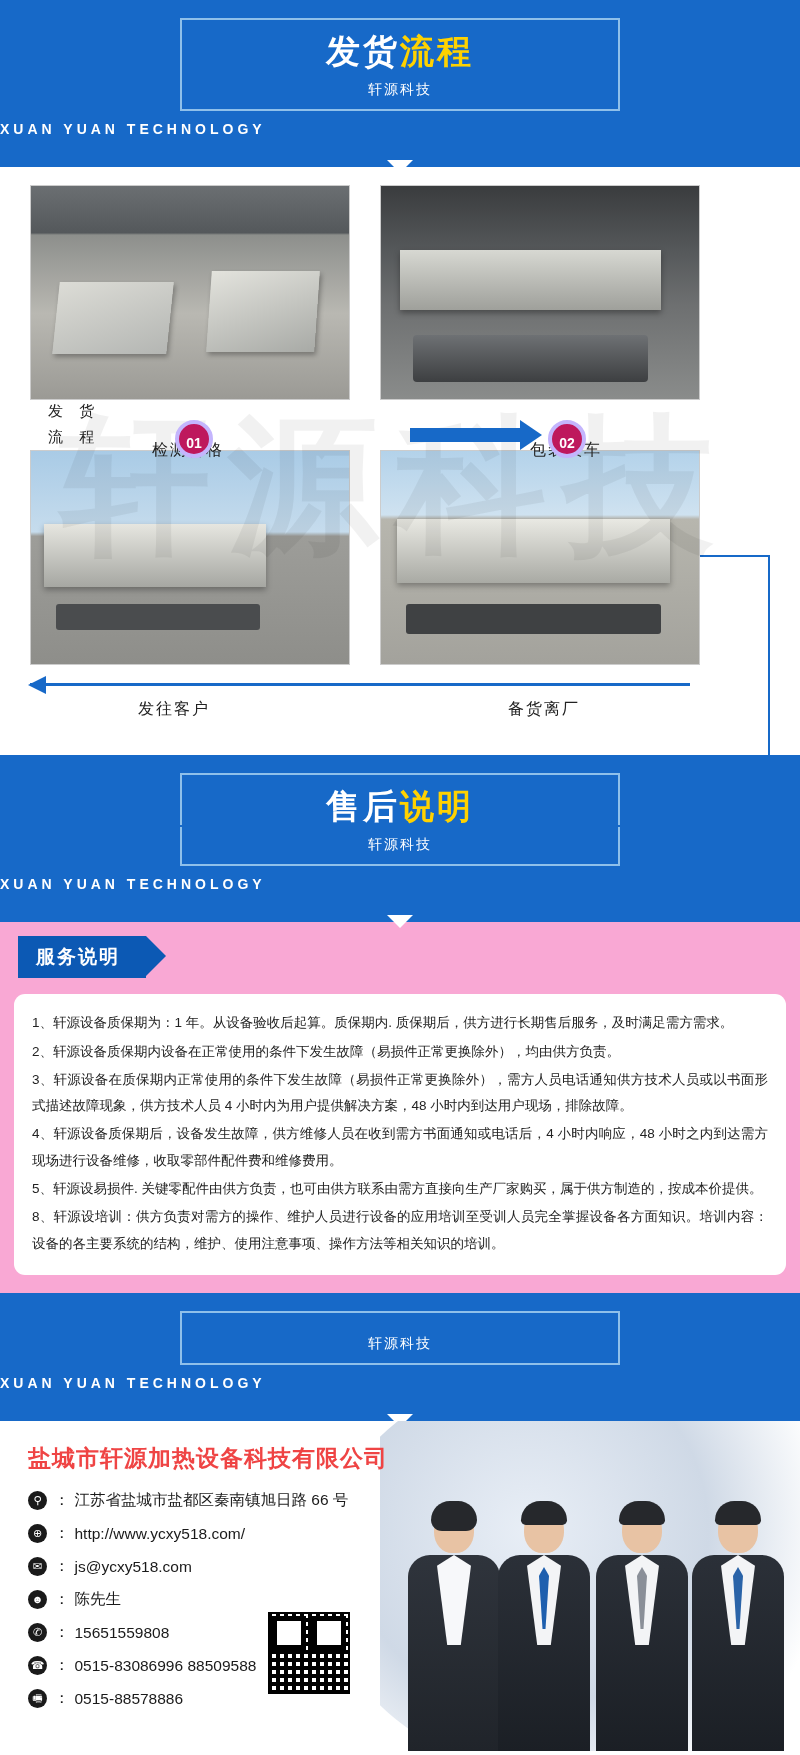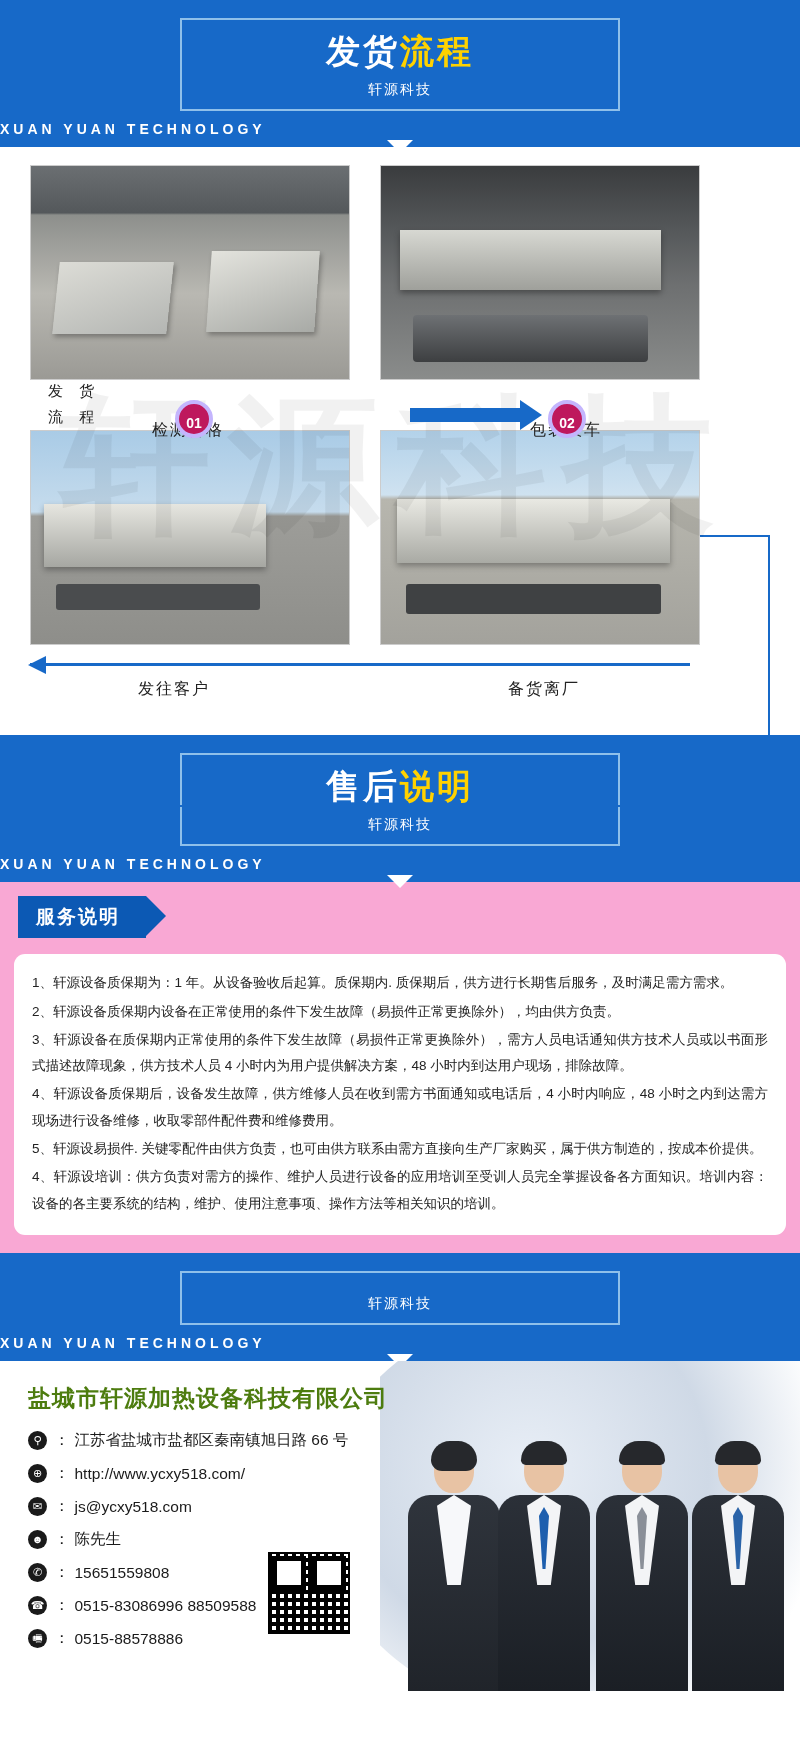--- a/index.html
+++ b/index.html
@@ -7,21 +7,21 @@
     width: 800px;
     font-family: "Liberation Sans", "DejaVu Sans", sans-serif;
     background: #ffffff;
     color: #222;
   }
   .page { width: 800px; position: relative; overflow: hidden; }
 
   
   .banner {
     background: #1769c8;
-    padding: 18px 0 10px 0;
+    padding: 18px 0 30px 0;
     position: relative;
   }
   .banner-inner {
     width: 440px;
     margin: 0 auto;
     border: 2px solid #8fc0ea;
     padding: 12px 0 10px 0;
     text-align: center;
     position: relative;
   }
@@ -304,21 +304,21 @@
   .contact {
     position: relative;
     background: #ffffff;
     padding: 22px 0 26px 0;
     min-height: 330px;
     overflow: hidden;
   }
   .contact-company {
     font-size: 23px;
     font-weight: bold;
-    color: #4d7c0f;
+    color: #ef4444;
     letter-spacing: 1px;
     margin: 0 0 16px 28px;
     position: relative;
     z-index: 3;
   }
   .contact-list {
     margin-left: 28px;
     position: relative;
     z-index: 3;
   }
@@ -496,21 +496,21 @@
   <div class="service">
     <div class="service-head">
       <span class="service-tag">服务说明</span>
     </div>
     <div class="service-body">
       <p>1、轩源设备质保期为：1 年。从设备验收后起算。质保期内. 质保期后，供方进行长期售后服务，及时满足需方需求。</p>
       <p>2、轩源设备质保期内设备在正常使用的条件下发生故障（易损件正常更换除外），均由供方负责。</p>
       <p>3、轩源设备在质保期内正常使用的条件下发生故障（易损件正常更换除外），需方人员电话通知供方技术人员或以书面形式描述故障现象，供方技术人员 4 小时内为用户提供解决方案，48 小时内到达用户现场，排除故障。</p>
       <p>4、轩源设备质保期后，设备发生故障，供方维修人员在收到需方书面通知或电话后，4 小时内响应，48 小时之内到达需方现场进行设备维修，收取零部件配件费和维修费用。</p>
       <p>5、轩源设易损件. 关键零配件由供方负责，也可由供方联系由需方直接向生产厂家购买，属于供方制造的，按成本价提供。</p>
-      <p>4、轩源设培训：供方负责对需方的操作、维护人员进行设备的应用培训至受训人员完全掌握设备各方面知识。培训内容：设备的各主要系统的结构，维护、使用注意事项、操作方法等相关知识的培训。</p>
+      <p>8、轩源设培训：供方负责对需方的操作、维护人员进行设备的应用培训至受训人员完全掌握设备各方面知识。培训内容：设备的各主要系统的结构，维护、使用注意事项、操作方法等相关知识的培训。</p>
     </div>
   </div>
 
   <div class="banner-wrap">
     <div class="banner">
       <div class="banner-inner">
         <div class="banner-sub">轩源科技</div>
       </div>
       <div class="banner-en">XUAN YUAN   TECHNOLOGY</div>
       <div class="banner-caret"></div>

